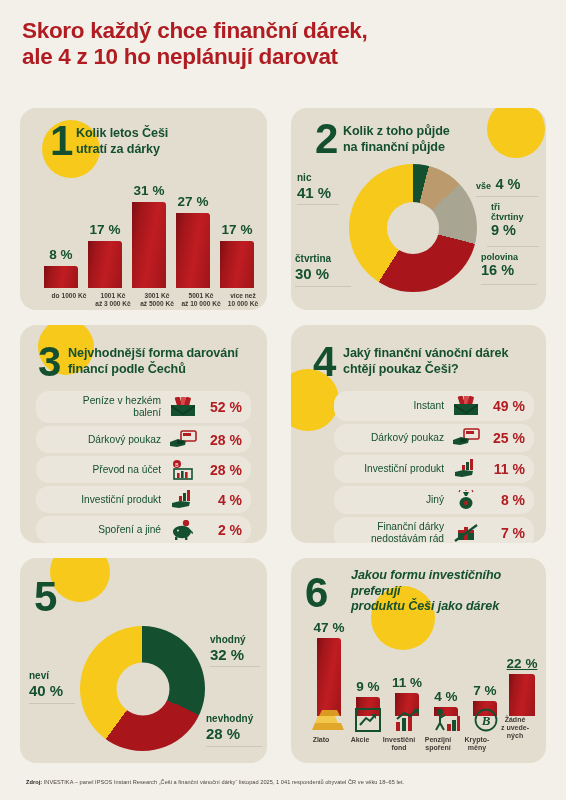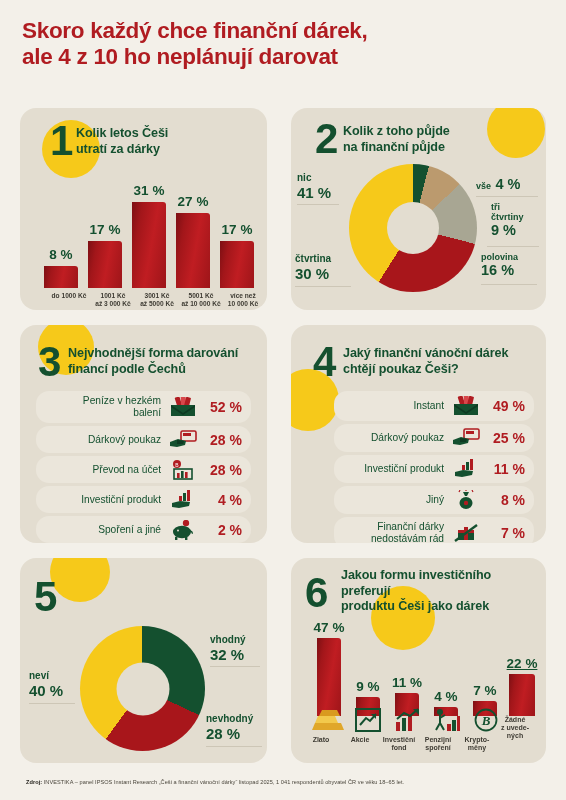--- a/index.html
+++ b/index.html
@@ -378,21 +378,21 @@
   <div class="dlabel" style="left:9px;top:112px;">
     <span class="nm">neví</span>
     <span class="pc">40 %</span>
   </div>
   <div class="leader" style="left:9px;top:145px;width:46px;"></div>
 </div>
 
 <div class="card" id="card6">
   <div class="yellow-dot" style="left:80px;top:28px;width:64px;height:64px;"></div>
   <div class="num" style="left:14px;top:14px;">6</div>
-  <div class="cardtitle" style="left:50px;top:10px;width:200px;">
+  <div class="cardtitle" style="left:60px;top:10px;width:200px;font-style:italic;">
     <span>Jakou formu investičního</span>
     <span>preferují</span>
     <span>produktu Češi jako dárek</span>
   </div>
 
   <div class="barwrap" style="left:8px;top:62px;width:242px;height:96px;">
     <div class="bar" style="left:18px;width:24px;height:78px;"></div>
     <div class="bar" style="left:57px;width:24px;height:19px;"></div>
     <div class="bar" style="left:96px;width:24px;height:23px;"></div>
     <div class="bar" style="left:135px;width:24px;height:9px;"></div>

